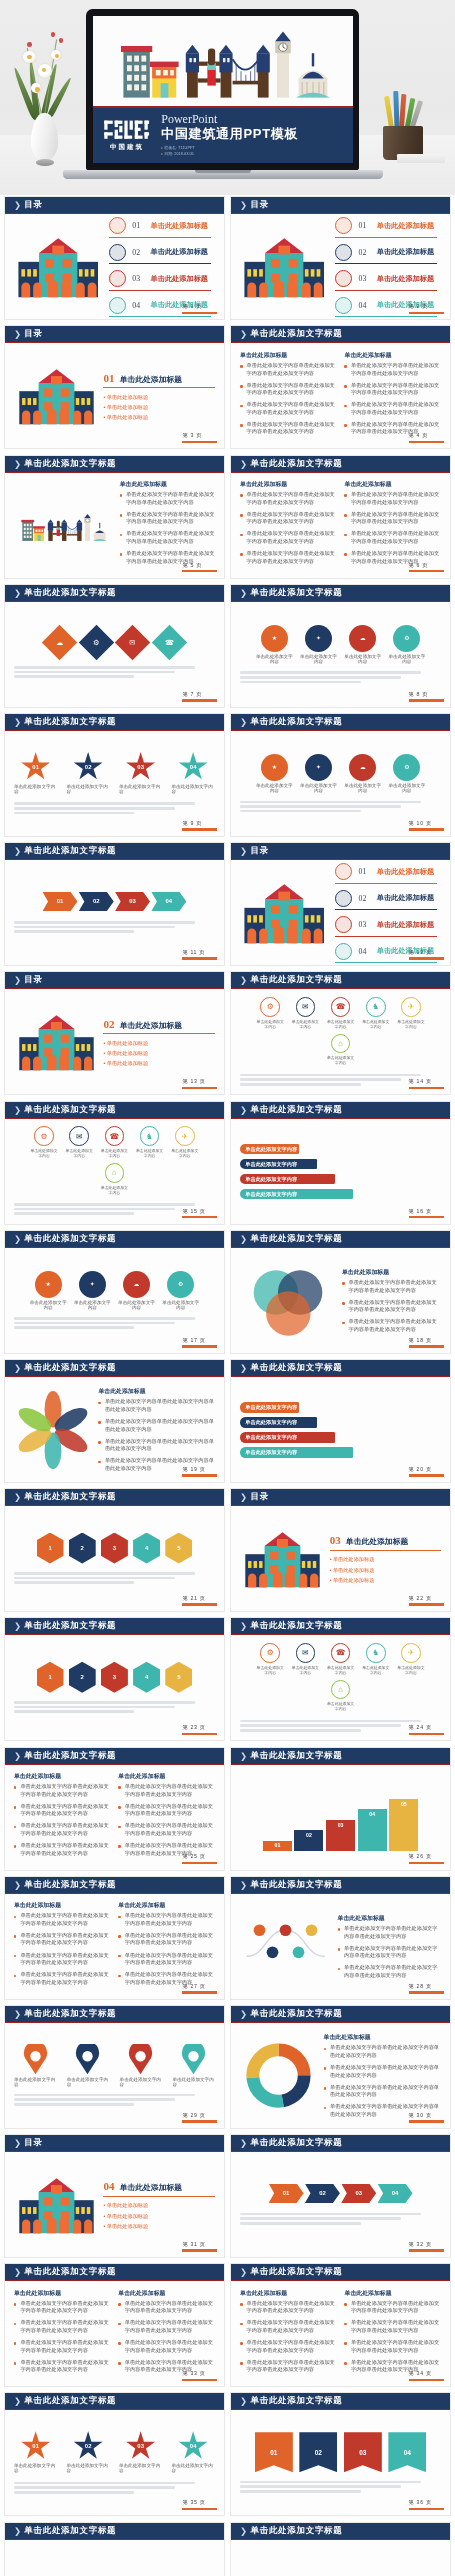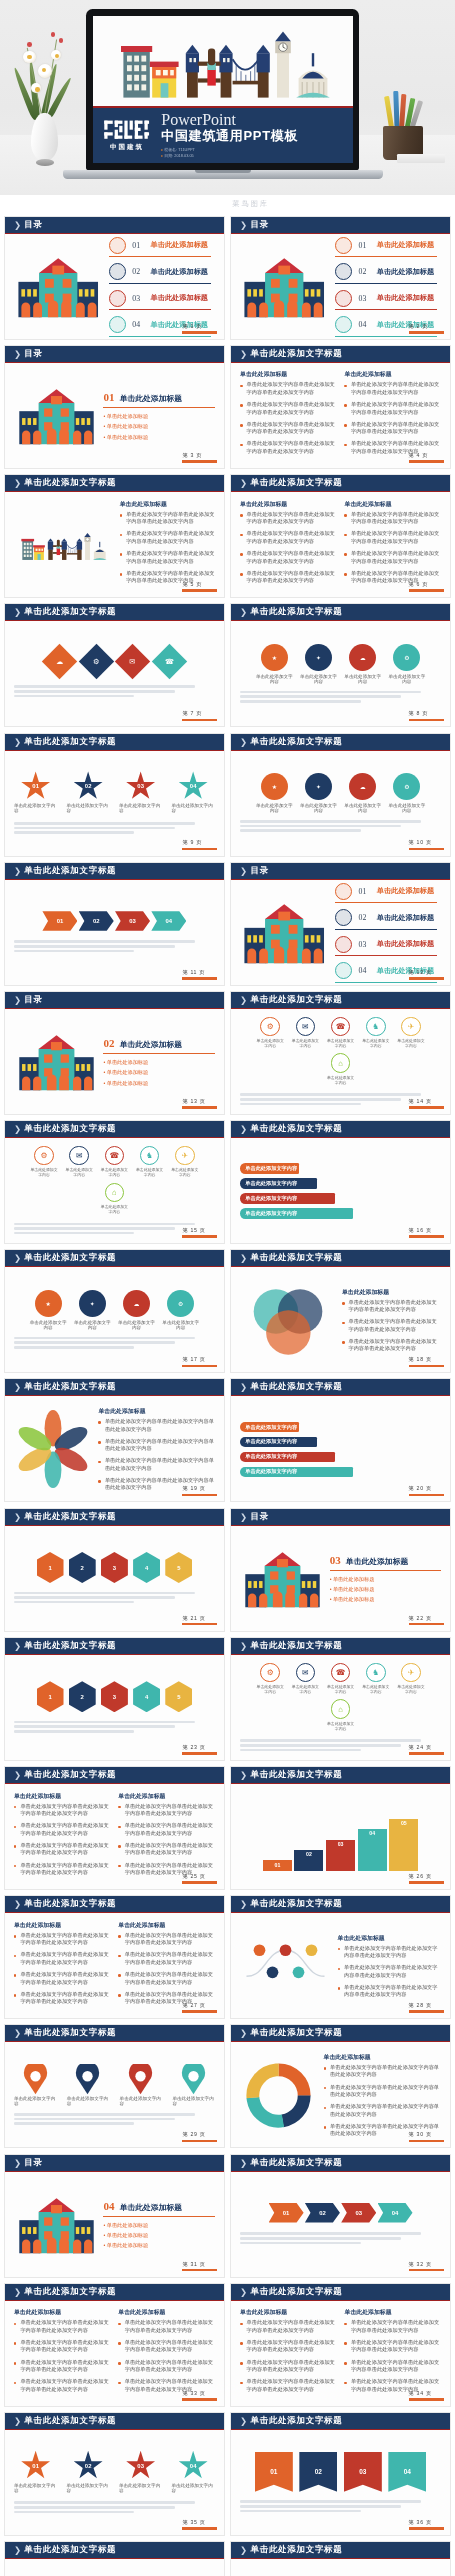--- a/index.html
+++ b/index.html
@@ -331,21 +331,21 @@
                         <rect x="49" y="27" width="12" height="5"></rect>
                       <rect x="64" y="4" width="5" height="14"></rect>
                         <rect x="64" y="4" width="7" height="5"></rect>
                       <rect x="64" y="22" width="7" height="5"></rect>
                         <rect x="64" y="22" width="5" height="10"></rect>
                     </g>
                   </svg>
                   <div class="logo-cn" style="font-size:6.5px;margin-top:2.6px">中国建筑</div>
                 </div>
                 <div class="ts-titles">
-                  <div class="ts-en" style="font-size:16px;line-height:1.1">PowerPoint</div>
+                  <div class="ts-en" style="font-size:12px;line-height:1.1">PowerPoint</div>
                   <div class="ts-cn" style="font-size:13px;line-height:1.25;letter-spacing:0.7px">中国建筑通用PPT模板</div>
                   <div class="ts-meta" style="font-size:3.9px;margin-top:2.6px;line-height:1.6">
                     <div><span class="dot">▸</span> <span>模板名: T11UPPT</span></div>
                     <div><span class="dot">▸</span> <span>日期: 2018.03.05</span></div>
                   </div>
                 </div>
               </div>
             </div>
           </div>
 
@@ -358,23 +358,20 @@
       <div class="pencil p1"></div>
       <div class="pencil p2"></div>
       <div class="pencil p3"></div>
       <div class="pencil p4"></div>
       <div class="pencil p5"></div>
       <div class="cup"></div>
       <div class="pad"></div>
     </div>
   </div>
 
-  <div class="watermark-row">
-    <div class="watermark">菜鸟图库</div>
-  </div>
 
   <div class="grid" id="slide-grid">
   <div class="thumb">
     <div class="sl">
       <div class="sl-head">
         <span class="chev">❯</span>
         <span class="htxt">目录</span>
       </div>
       <div class="sl-body">
             <div class="toc">

